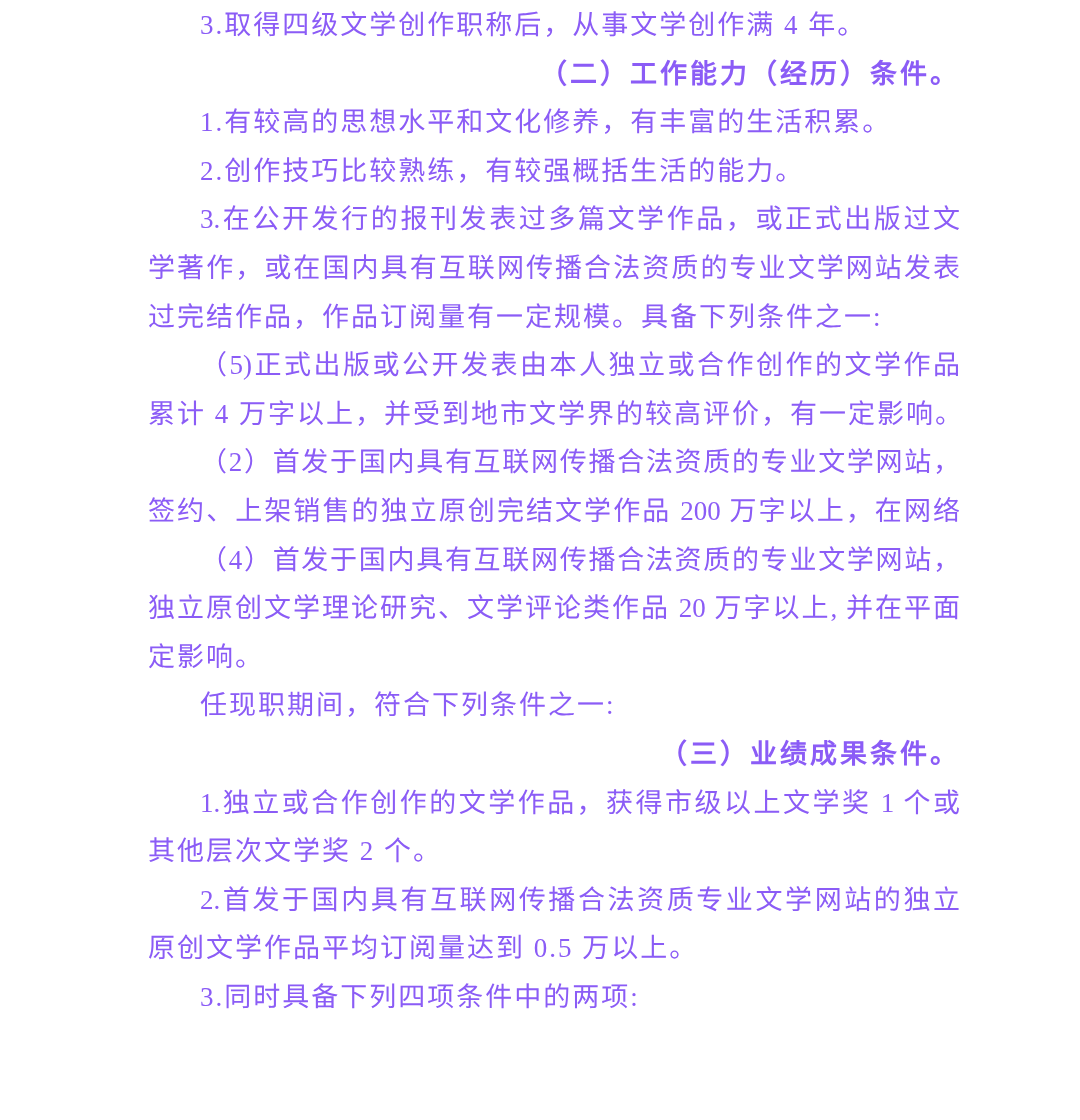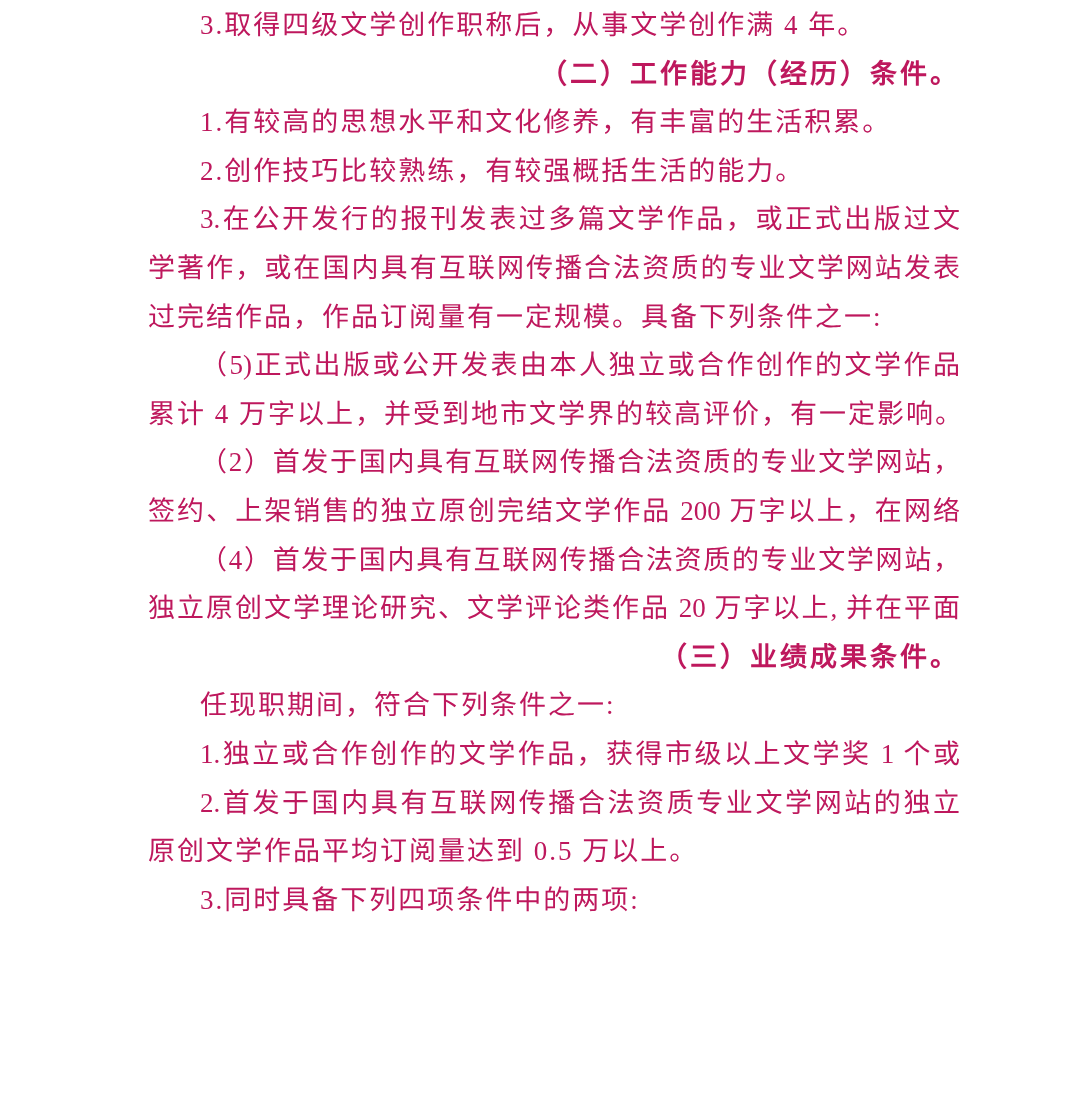--- a/index.html
+++ b/index.html
@@ -45,34 +45,36 @@
     white-space: normal;
     text-align: justify;
     text-align-last: justify;
     overflow: hidden;
   }
 </style>
 </head>
 <body style="background: rgb(255, 255, 255);">
 
 <div class="page">
-  <div class="doc" style="color: #be185d;">
+  <div class="doc" style="color: #8b5cf6;">
       <div class="line indent">3.取得四级文学创作职称后，从事文学创作满 4 年。</div>
       <div class="line indent bold">（二）工作能力（经历）条件。</div>
       <div class="line indent">1.有较高的思想水平和文化修养，有丰富的生活积累。</div>
       <div class="line indent">2.创作技巧比较熟练，有较强概括生活的能力。</div>
       <div class="line indent justify">3.在公开发行的报刊发表过多篇文学作品，或正式出版过文</div>
       <div class="line justify">学著作，或在国内具有互联网传播合法资质的专业文学网站发表</div>
       <div class="line">过完结作品，作品订阅量有一定规模。具备下列条件之一:</div>
       <div class="line indent justify">（5)正式出版或公开发表由本人独立或合作创作的文学作品</div>
       <div class="line">累计 4 万字以上，并受到地市文学界的较高评价，有一定影响。</div>
       <div class="line indent justify">（2）首发于国内具有互联网传播合法资质的专业文学网站，</div>
       <div class="line justify">签约、上架销售的独立原创完结文学作品 200 万字以上，在网络</div>
       <div class="line indent justify">（4）首发于国内具有互联网传播合法资质的专业文学网站，</div>
       <div class="line justify">独立原创文学理论研究、文学评论类作品 20 万字以上, 并在平面</div>
+      <div class="line">定影响。</div>
+      <div class="line indent">任现职期间，符合下列条件之一:</div>
       <div class="line indent bold">（三）业绩成果条件。</div>
-      <div class="line indent">任现职期间，符合下列条件之一:</div>
       <div class="line indent justify">1.独立或合作创作的文学作品，获得市级以上文学奖 1 个或</div>
+      <div class="line">其他层次文学奖 2 个。</div>
       <div class="line indent justify">2.首发于国内具有互联网传播合法资质专业文学网站的独立</div>
       <div class="line">原创文学作品平均订阅量达到 0.5 万以上。</div>
       <div class="line indent">3.同时具备下列四项条件中的两项:</div>
     </div>
 </div>
 
 </body></html>

